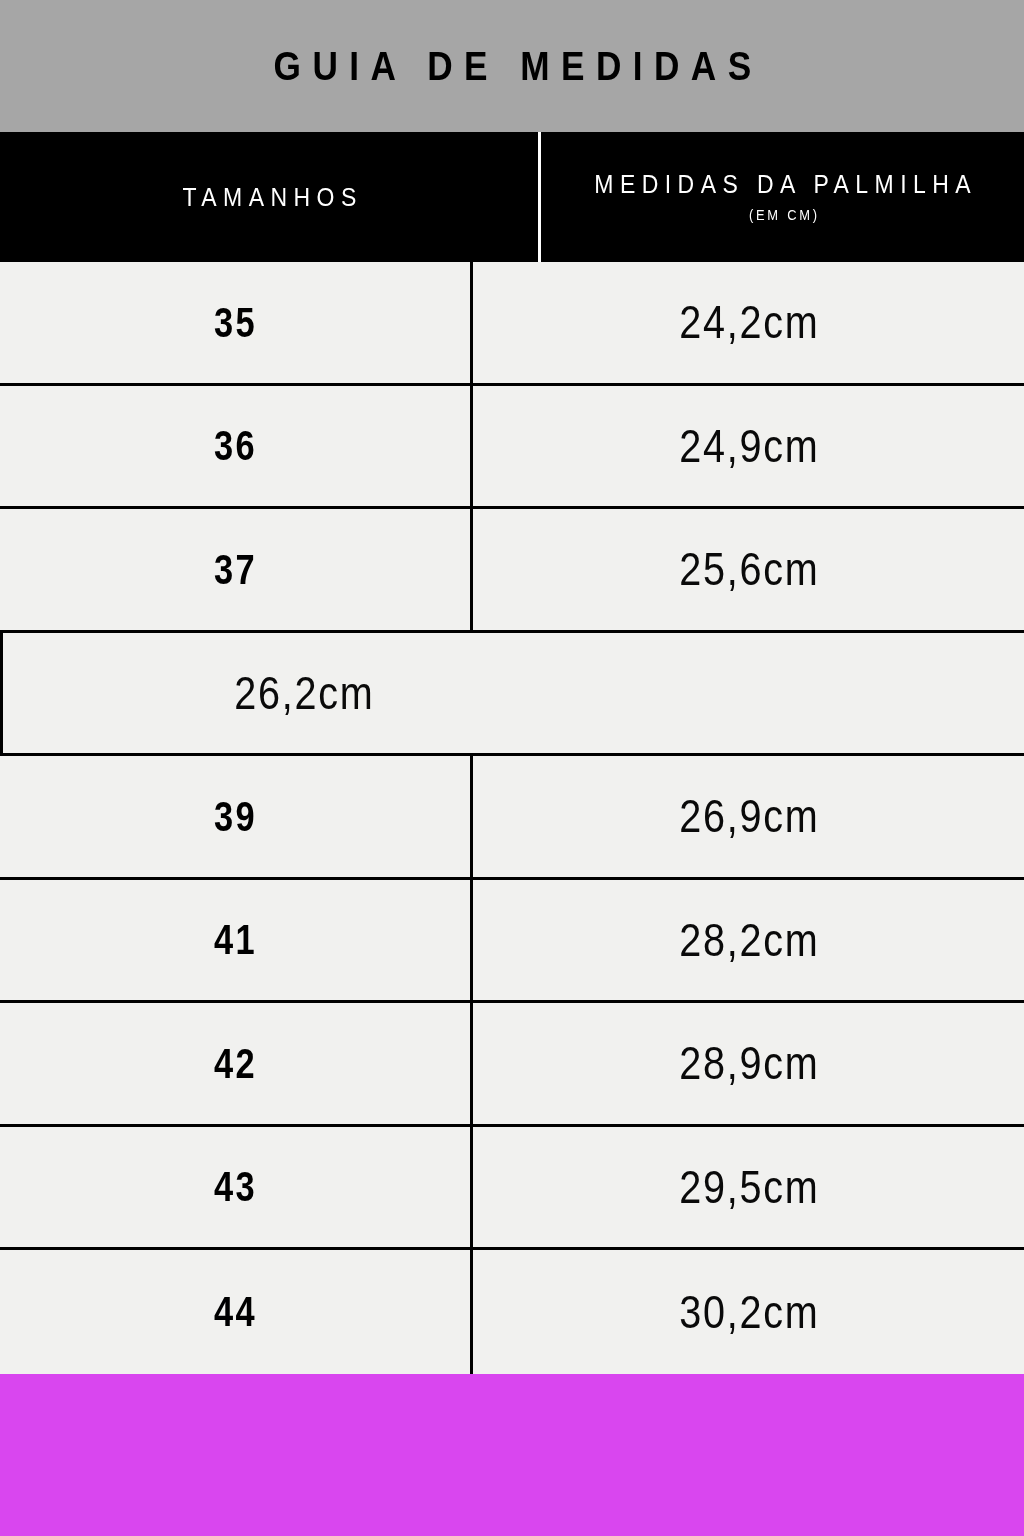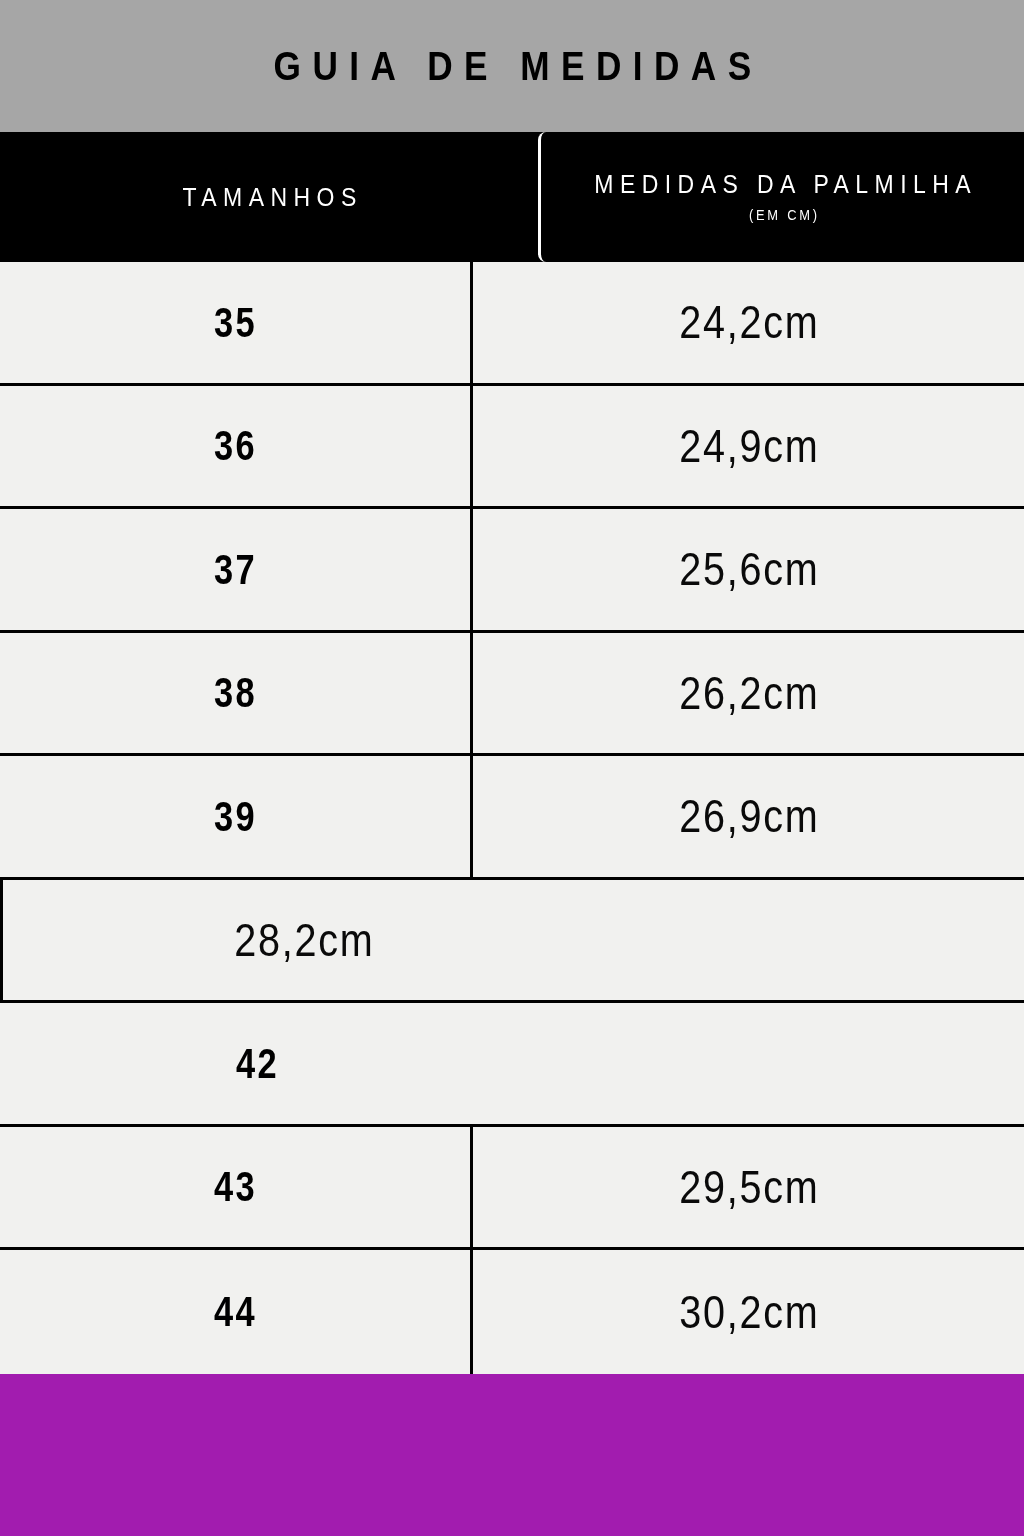--- a/index.html
+++ b/index.html
@@ -11,21 +11,21 @@
     width: 1024px;
     height: 1536px;
     overflow: hidden;
     font-family: "Liberation Sans", sans-serif;
   }
 
   .sizeguide {
     width: 1024px;
     height: 1536px;
     position: relative;
-    background: #a21caf;
+    background: #d946ef;
     box-sizing: border-box;
   }
 
   
   .title-band {
     height: 132px;
     background: #a6a6a6;
     display: flex;
     align-items: center;
     justify-content: center;
@@ -58,21 +58,20 @@
     align-items: center;
     justify-content: center;
     height: 100%;
   }
   .head-cell.col-left {
     width: 568px;
   }
   .head-cell.col-right {
     width: 512px;
     border-left: 3px solid #ffffff;
-    border-radius: 8px;
   }
   .head-label {
     color: #ffffff;
     font-family: "Liberation Sans", sans-serif;
     font-weight: 400;
     font-size: 25px;
     letter-spacing: 7px;
     text-indent: 7px;
     transform: scaleX(0.92);
     white-space: nowrap;
@@ -180,44 +179,47 @@
       </div>
       <div class="row">
         <div class="cell col-left">
           <span class="size-val">37</span>
         </div>
         <div class="cell col-right">
           <span class="meas-val">25,6cm</span>
         </div>
       </div>
       <div class="row">
-        <div class="cell col-left">
-          <span class="size-val">38</span>
-        </div>
         <div class="cell col-right">
           <span class="meas-val">26,2cm</span>
         </div>
       </div>
       <div class="row">
         <div class="cell col-left">
           <span class="size-val">39</span>
         </div>
         <div class="cell col-right">
           <span class="meas-val">26,9cm</span>
         </div>
       </div>
       <div class="row">
+        <div class="cell col-left">
+          <span class="size-val">41</span>
+        </div>
         <div class="cell col-right">
           <span class="meas-val">28,2cm</span>
         </div>
       </div>
       <div class="row">
         <div class="cell col-left">
           <span class="size-val">42</span>
         </div>
+        <div class="cell col-right">
+          <span class="meas-val">28,9cm</span>
+        </div>
       </div>
       <div class="row">
         <div class="cell col-left">
           <span class="size-val">43</span>
         </div>
         <div class="cell col-right">
           <span class="meas-val">29,5cm</span>
         </div>
       </div>
       <div class="row">

